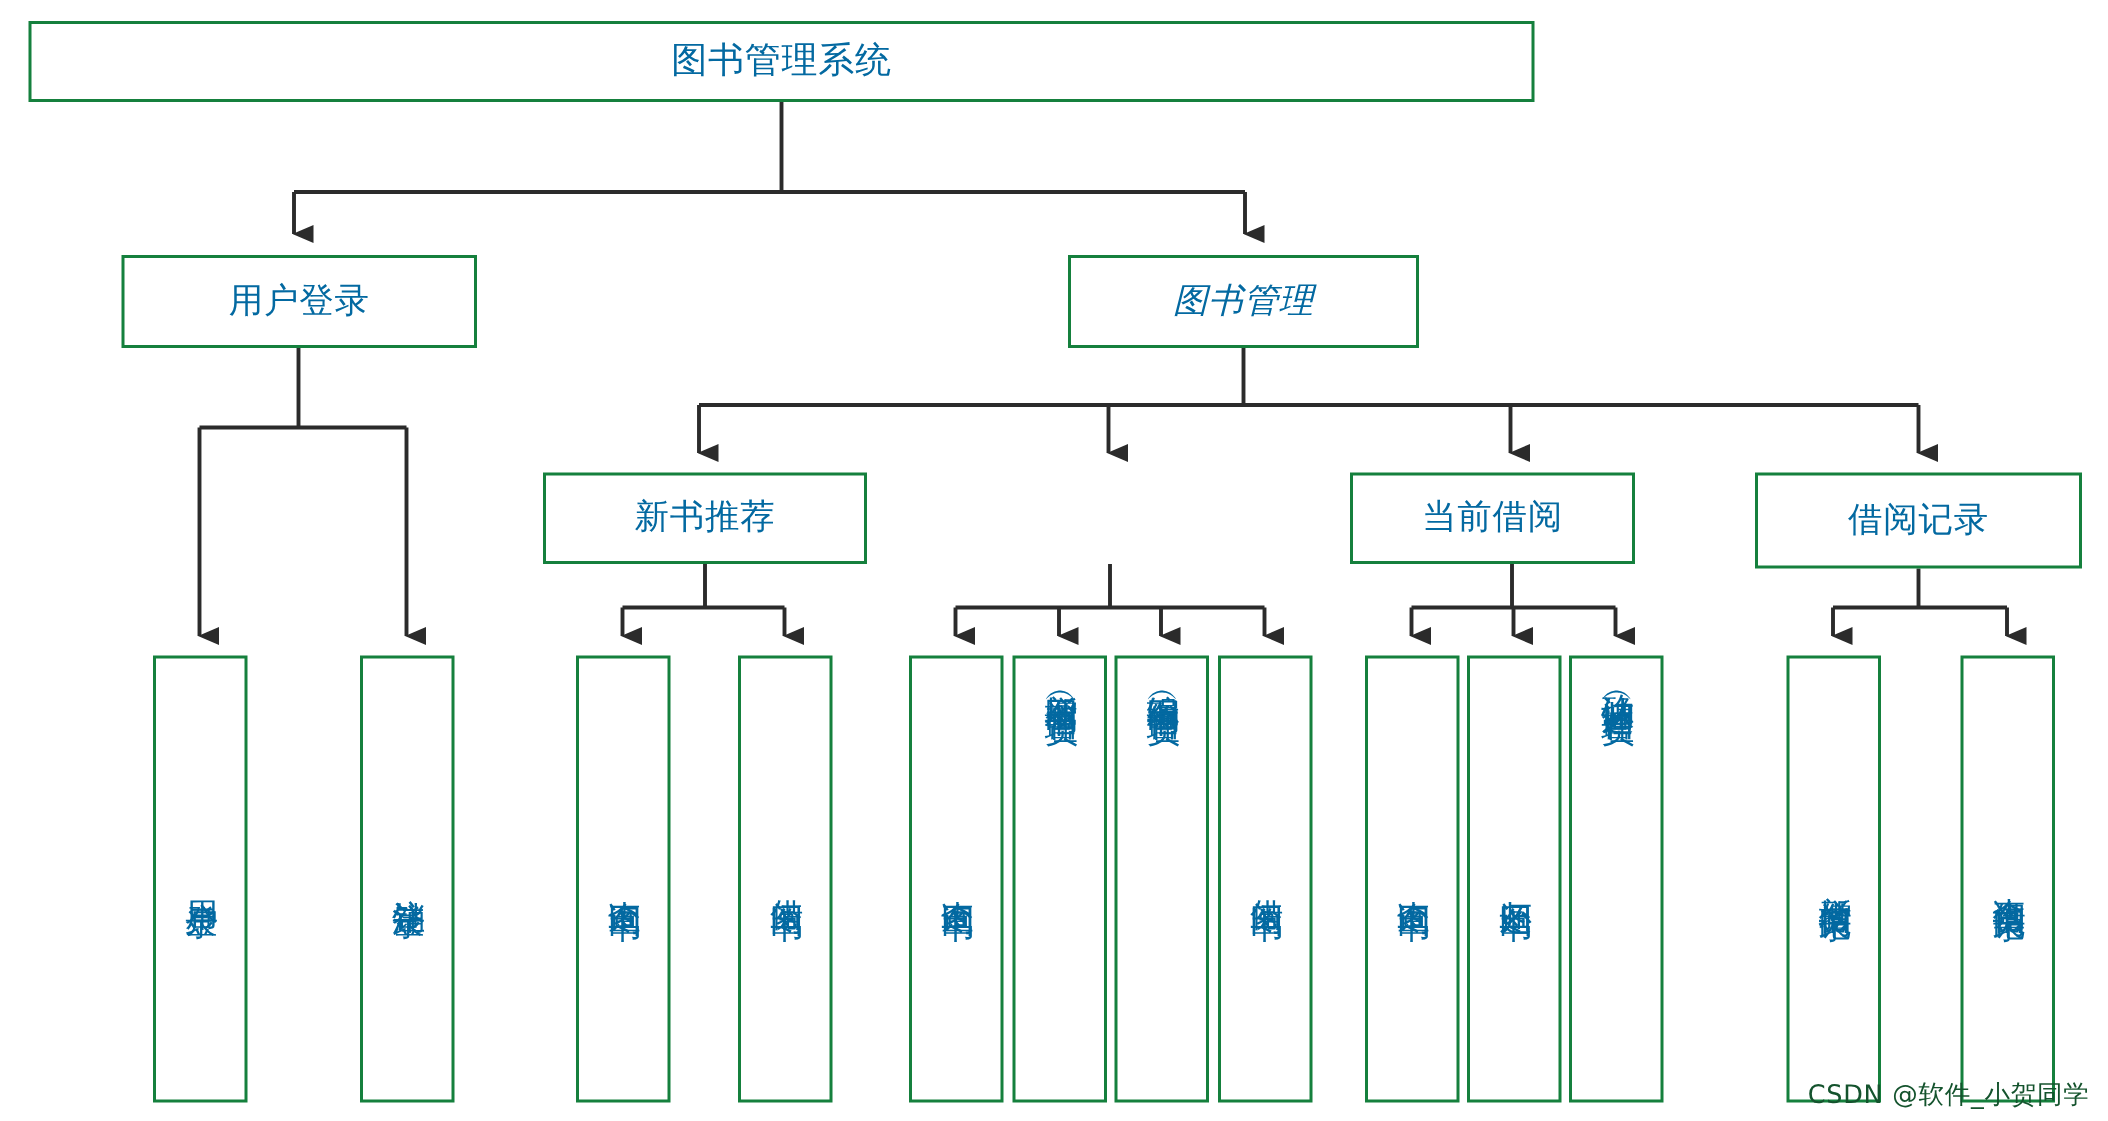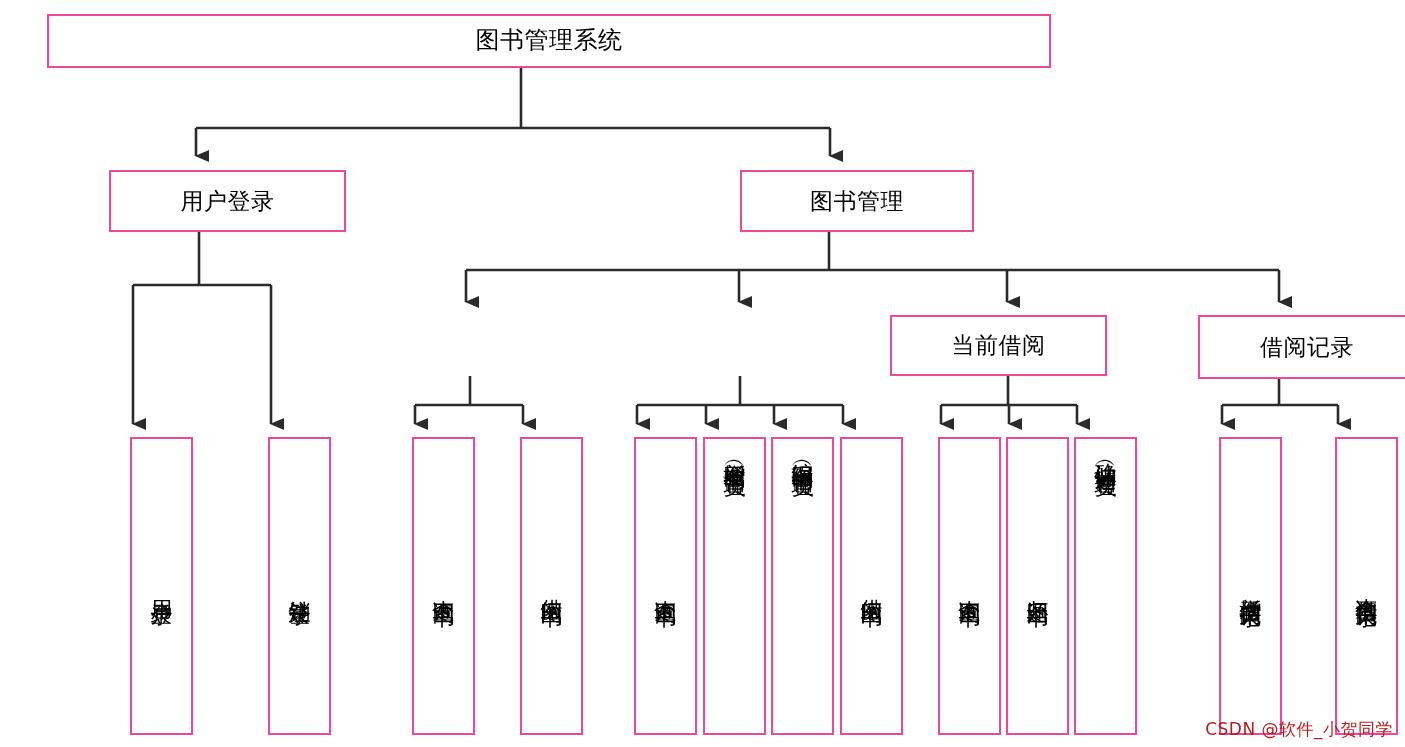--- a/index.html
+++ b/index.html
@@ -22,27 +22,26 @@
     position: absolute;
     left: 0;
     top: 0;
     width: 1405px;
     height: 747px;
     pointer-events: none;
   }
   .node {
     position: absolute;
     box-sizing: border-box;
-    border: 2px solid #ec4899;
+    border: 2px solid #15803d;
     background: #ffffff;
     display: flex;
     align-items: center;
     justify-content: center;
-    color: #000000;
-    margin-left: 28px;
+    color: #0369a1;
   }
   .node-label {
     display: block;
     text-align: center;
     white-space: pre-line;
     line-height: 1.08;
   }
   
   .node.horizontal {
     padding: 2px 6px;
@@ -72,21 +71,21 @@
   
   .node.vertical.centered {
     align-items: center;
     padding-top: 0;
   }
   #watermark {
     position: absolute;
     right: 12px;
     bottom: 6px;
     font-size: 17px;
-    color: #b91c1c;
+    color: #14532d;
     white-space: nowrap;
     letter-spacing: 0.5px;
   }
 </style>
 </head>
 <body>
 
 <div id="diagram-root">
 
   <svg id="edge-layer" viewBox="0 0 1405 747" width="1405" height="747" xmlns="http://www.w3.org/2000/svg">
@@ -140,27 +139,30 @@
   </svg>
 
   <div class="node horizontal root" style="left:19px; top:14px; width:1004px; height:54px;">
     <span class="node-label">图书管理系统</span>
   </div>
 
   <div class="node horizontal" style="left:81px; top:170px; width:237px; height:62px;">
     <span class="node-label">用户登录</span>
   </div>
 
-  <div class="node horizontal" style="left:712px; top:170px; width:234px; height:62px;">
+  <div class="node horizontal" style="left:712px; top:170px; width:234px; height:62px;font-style:italic;">
     <span class="node-label">图书管理</span>
   </div>
 
-
-
-  <div class="node horizontal" style="left:862px; top:315px; width:217px; height:61px;">
+  <div class="node horizontal" style="left:362px; top:315px; width:216px; height:61px;">
+    <span class="node-label">新书推荐</span>
+  </div>
+
+
+  <div class="node horizontal" style="left:900px; top:315px; width:190px; height:61px;">
     <span class="node-label">当前借阅</span>
   </div>
 
   <div class="node horizontal" style="left:1170px; top:315px; width:218px; height:64px;">
     <span class="node-label">借阅记录</span>
   </div>
 
   <div class="node vertical centered" style="left:102px; top:437px; width:63px; height:298px;">
     <span class="node-label">用户登录</span>
   </div>

